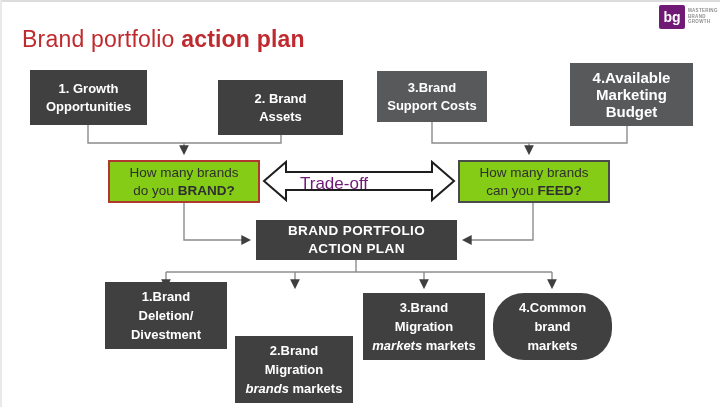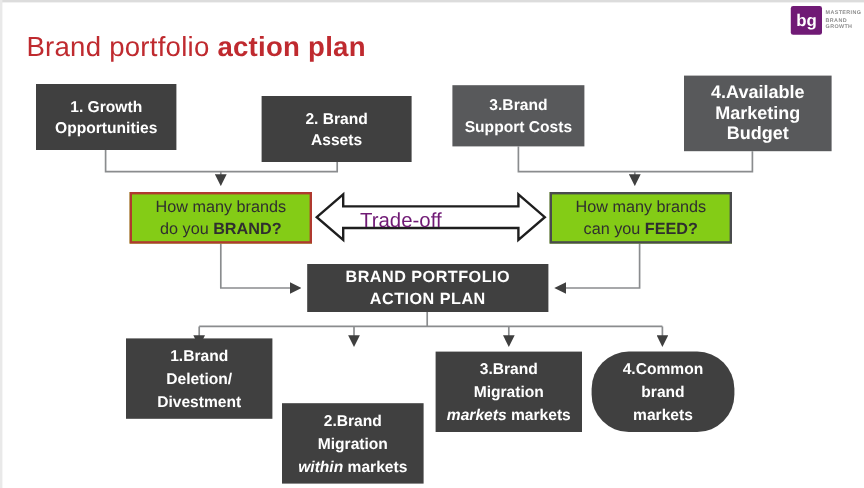--- a/index.html
+++ b/index.html
@@ -138,21 +138,21 @@
     <span>
       <span class="prelines">1.Brand
 Deletion/</span><br>
       <i></i><span>Divestment</span>
     </span>
   </div>
   <div class="box red c2">
     <span>
       <span class="prelines">2.Brand
 Migration</span><br>
-      <i>within</i><span> markets</span>
+      <i>brands</i><span> markets</span>
     </span>
   </div>
   <div class="box red c3">
     <span>
       <span class="prelines">3.Brand
 Migration</span><br>
       <i>markets</i><span> markets</span>
     </span>
   </div>
   <div class="box red c4">

